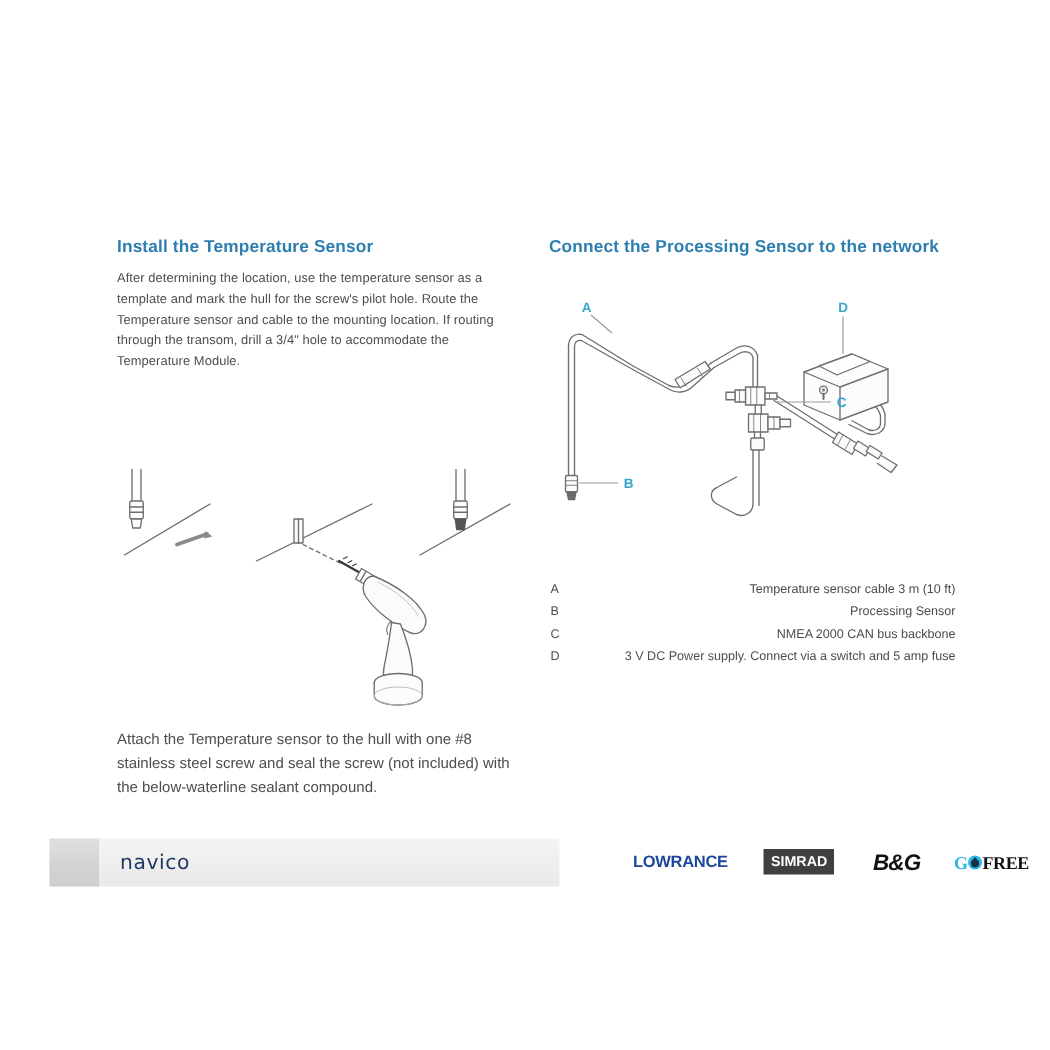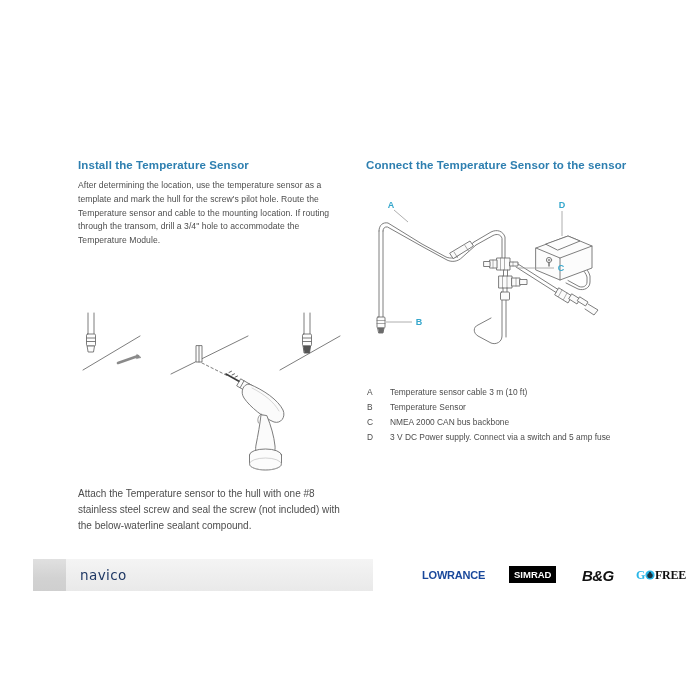--- a/index.html
+++ b/index.html
@@ -118,20 +118,21 @@
     line-height: 1.62;
     color: #4d4d4d;
     margin-bottom: 1.5px;
   }
   .legend-key {
     flex: 0 0 23px;
     color: #4d4d4d;
   }
   .legend-val {
     flex: 1 1 auto;
+    text-align: right;
   }
 
   
   .footer {
     position: absolute;
     left: 0;
     top: 552px;
     width: 576px;
     height: 46px;
   }
@@ -176,21 +177,21 @@
     font-size: 11px;
     font-weight: bold;
     color: #19489b;
     letter-spacing: -0.2px;
     font-family: "Liberation Sans", sans-serif;
   }
   .brand-simrad {
     position: absolute;
     left: 99px;
     top: 0px;
-    background: #000000;
+    background: #404040;
     color: #ffffff;
     font-size: 9.5px;
     font-weight: bold;
     letter-spacing: 0px;
     padding: 3px 5px 3px 5px;
     font-family: "Liberation Sans", sans-serif;
   }
   .brand-bg {
     position: absolute;
     left: 172px;
@@ -298,21 +299,21 @@
             <path d="M225.5 38 L232.5 38 L231.5 45 L226.5 45 Z" fill="#555555" stroke="#555555"></path>
           </g>
         </svg>
       </div>
 
       <div class="caption">Attach the Temperature sensor to the hull with one #8 stainless steel screw and seal the screw (not included) with the below-waterline sealant compound.</div>
     </div>
 
     <div class="col-right">
 
-      <h2 class="section-title">Connect the Temperature Sensor to the sensor</h2>
+      <h2 class="section-title">Connect the Processing Sensor to the network</h2>
 
       <div class="illus-wiring">
         <svg width="275" height="172" viewBox="0 0 275 172">
           <g stroke="#6f6f6f" stroke-width="0.9" fill="none" stroke-linecap="round" stroke-linejoin="round">
 
             <path d="M13 35
                      C13 29, 17 26, 22 27
                      L56 48
                      L80 61
                      C85 63, 90 62, 93 59
@@ -409,21 +410,21 @@
         </svg>
       </div>
 
       <div class="legend">
         <div class="legend-row">
           <span class="legend-key">A</span>
           <span class="legend-val">Temperature sensor cable 3 m (10 ft)</span>
         </div>
         <div class="legend-row">
           <span class="legend-key">B</span>
-          <span class="legend-val">Temperature Sensor</span>
+          <span class="legend-val">Processing Sensor</span>
         </div>
         <div class="legend-row">
           <span class="legend-key">C</span>
           <span class="legend-val">NMEA 2000 CAN bus backbone</span>
         </div>
         <div class="legend-row">
           <span class="legend-key">D</span>
           <span class="legend-val">3 V DC Power supply. Connect via a switch and 5 amp fuse</span>
         </div>
       </div>

